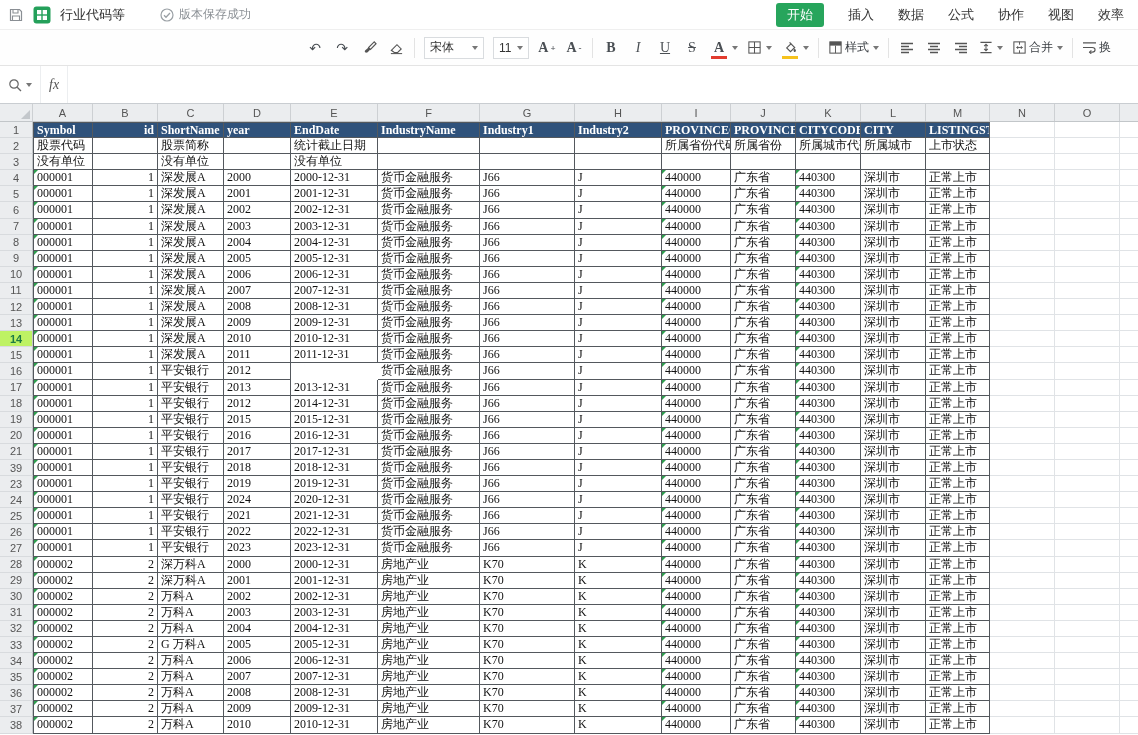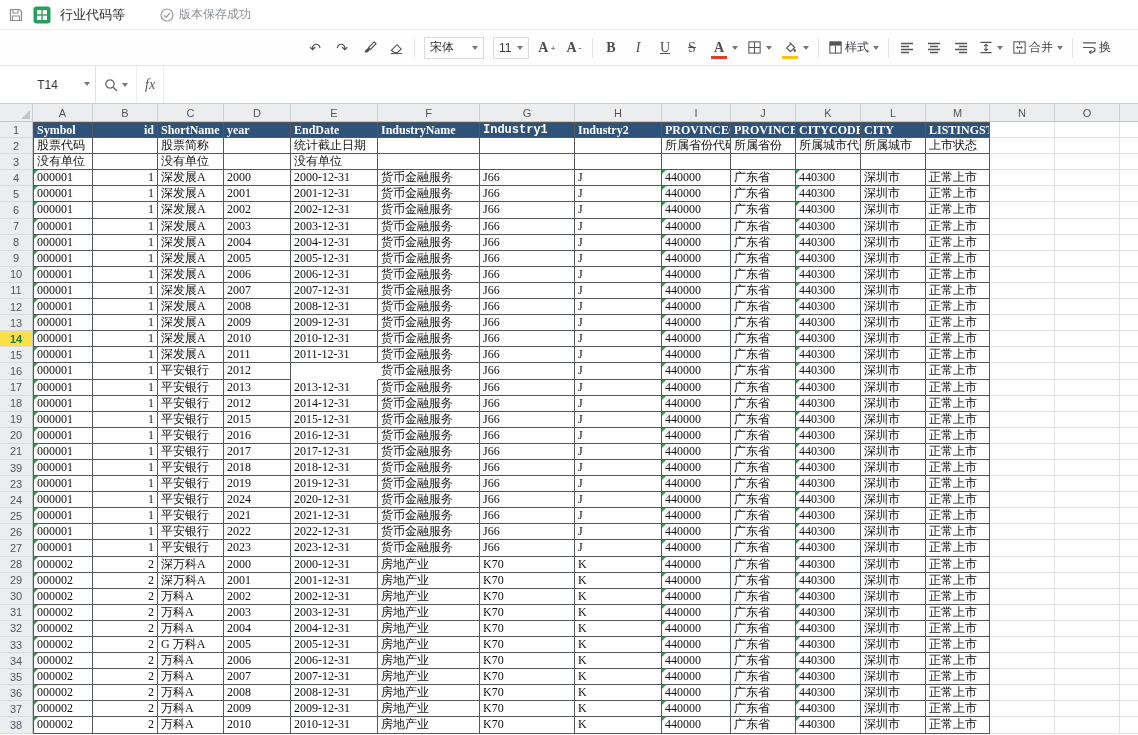--- a/index.html
+++ b/index.html
@@ -55,21 +55,21 @@
   .corner::after { content:''; position:absolute; right:2px; bottom:2px;
     border-left:9px solid transparent; border-bottom:9px solid #c3c7cb; }
   .ch { flex:none; display:flex; align-items:center; justify-content:center;
     border-right:1px solid #cdd0d3; }
   .fillch { flex:1; border-right:none; }
 
   .grow { display:flex; height:16.1px; }
   .rh { width:33px; flex:none; background:#ebedef; border-right:1px solid #c2c6c9;
     border-bottom:1px solid #d8dbde; font-size:11px; color:#555;
     display:flex; align-items:center; justify-content:center; }
-  .rh-sel { background:#fde047; color:#1d7a45; font-weight:bold; }
+  .rh-sel { background:#bef264; color:#1d7a45; font-weight:bold; }
   .cell { flex:none; position:relative; overflow:hidden; white-space:nowrap;
     padding:0 3px; font-size:12px; line-height:15px; color:#111;
     font-family:"Liberation Serif","DejaVu Serif",serif;
     border-right:1px solid #e0e3e6; border-bottom:1px solid #e0e3e6; background:#fff; }
   .fillcell { flex:1; border-right:none; }
   .bdr { border-right-color:#53585d; border-bottom-color:#53585d; }
   .bl { border-left:1px solid #53585d; }
   .bt { border-top:1px solid #53585d; }
   .ar { text-align:right; }
   .hrow { background:#2f527b; color:#fff; font-weight:bold; }
@@ -101,20 +101,29 @@
     <span class="save-status">
       <span>
         <svg width="14" height="14" viewBox="0 0 14 14">
             <circle cx="7" cy="7" r="6" fill="none" stroke="#9aa0a5" stroke-width="1.2"></circle>
             <path d="M4 7.2l2 2 4-4.2" fill="none" stroke="#9aa0a5" stroke-width="1.3"></path>
           </svg>
       </span>
       <span>版本保存成功</span>
     </span>
   </div>
+  <div class="menu">
+    <span class="menu-item active">开始</span>
+    <span class="menu-item">插入</span>
+    <span class="menu-item">数据</span>
+    <span class="menu-item">公式</span>
+    <span class="menu-item">协作</span>
+    <span class="menu-item">视图</span>
+    <span class="menu-item">效率</span>
+  </div>
 </div>
 
 <div class="toolbar">
   <span class="tbtn">↶</span>
   <span class="tbtn">↷</span>
   <span class="tbtn">
     <svg width="15" height="15" viewBox="0 0 16 16">
         <path d="M13 2l-6 6 2 2 6-6z" fill="none" stroke="#555" stroke-width="1.2"></path>
         <path d="M7 8l-3.5 3c-1 .9-.6 2.5.8 2.5 1.6 0 2.3-1 2.7-1.5L9 10z" fill="#555"></path>
       </svg>
@@ -217,24 +226,20 @@
   <span class="tbtn">
     <svg width="15" height="13" viewBox="0 0 16 14">
         <path d="M1 2h14M1 7h10c4 0 4 5 0 5H8" fill="none" stroke="#555" stroke-width="1.2"></path>
         <path d="M10 10l-2 2 2 2" fill="none" stroke="#555" stroke-width="1.1"></path>
       </svg>
     <span class="zh">换</span>
   </span>
 </div>
 
 <div class="formulabar">
-  <div class="namebox">
-    <span>T14</span>
-    <span class="caret"></span>
-  </div>
   <div class="fb-tool">
     <span>
       <svg width="14" height="14" viewBox="0 0 14 14">
           <circle cx="6" cy="6" r="4.2" fill="none" stroke="#666" stroke-width="1.2"></circle>
           <path d="M9.2 9.2L13 13" stroke="#666" stroke-width="1.3"></path>
         </svg>
     </span>
     <span class="caret"></span>
   </div>
   <div class="fb-tool">
@@ -265,21 +270,21 @@
     </div>
   <div id="gridrows">
       <div class="grow">
         <div class="rh">1</div>
         <div class="cell bdr hrow bt bl" style="width: 60px;"><span>Symbol</span></div>
         <div class="cell bdr hrow bt ar" style="width: 65px;"><span>id</span></div>
         <div class="cell bdr hrow bt" style="width: 66px;"><span>ShortName</span></div>
         <div class="cell bdr hrow bt" style="width: 67px;"><span>year</span></div>
         <div class="cell bdr hrow bt" style="width: 87px;"><span>EndDate</span></div>
         <div class="cell bdr hrow bt" style="width: 102px;"><span>IndustryName</span></div>
-        <div class="cell bdr hrow bt" style="width: 95px; font-family: Liberation Mono, monospace;"><span>Industry1</span></div>
+        <div class="cell bdr hrow bt" style="width: 95px;"><span>Industry1</span></div>
         <div class="cell bdr hrow bt" style="width: 87px;"><span>Industry2</span></div>
         <div class="cell bdr hrow bt" style="width: 69px;"><span>PROVINCECODE</span></div>
         <div class="cell bdr hrow bt" style="width: 65px;"><span>PROVINCE</span></div>
         <div class="cell bdr hrow bt" style="width: 65px;"><span>CITYCODE</span></div>
         <div class="cell bdr hrow bt" style="width: 65px;"><span>CITY</span></div>
         <div class="cell bdr hrow bt" style="width: 64px;"><span>LISTINGSTATE</span></div>
         <div class="cell" style="width: 65px;"><span></span></div>
         <div class="cell" style="width: 65px;"><span></span></div>
         <div class="cell fillcell"></div>
       </div>

